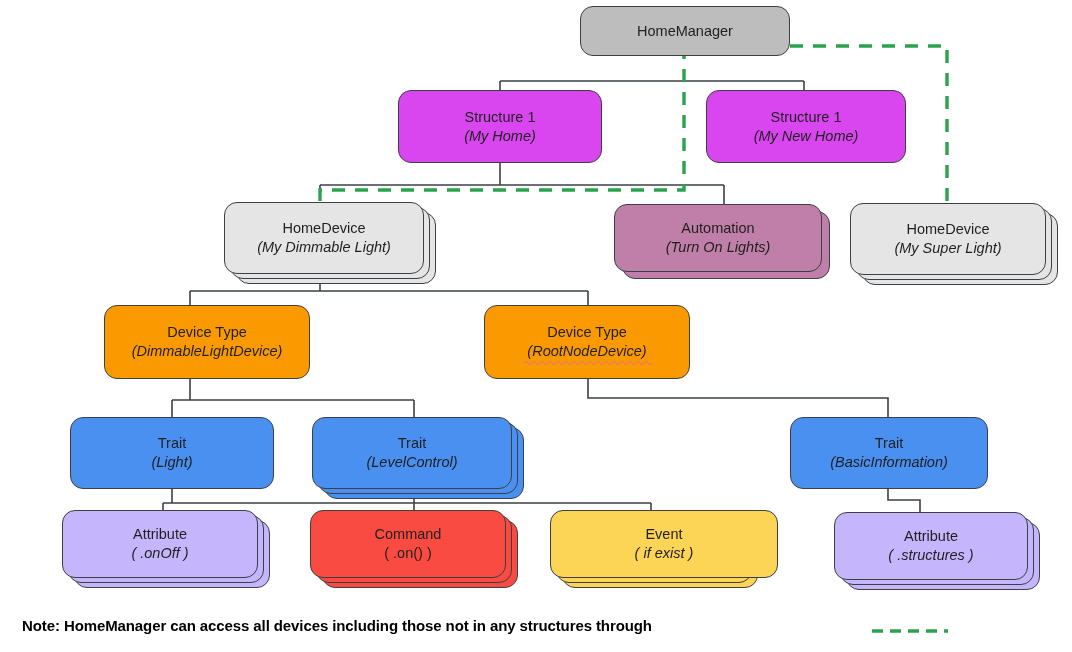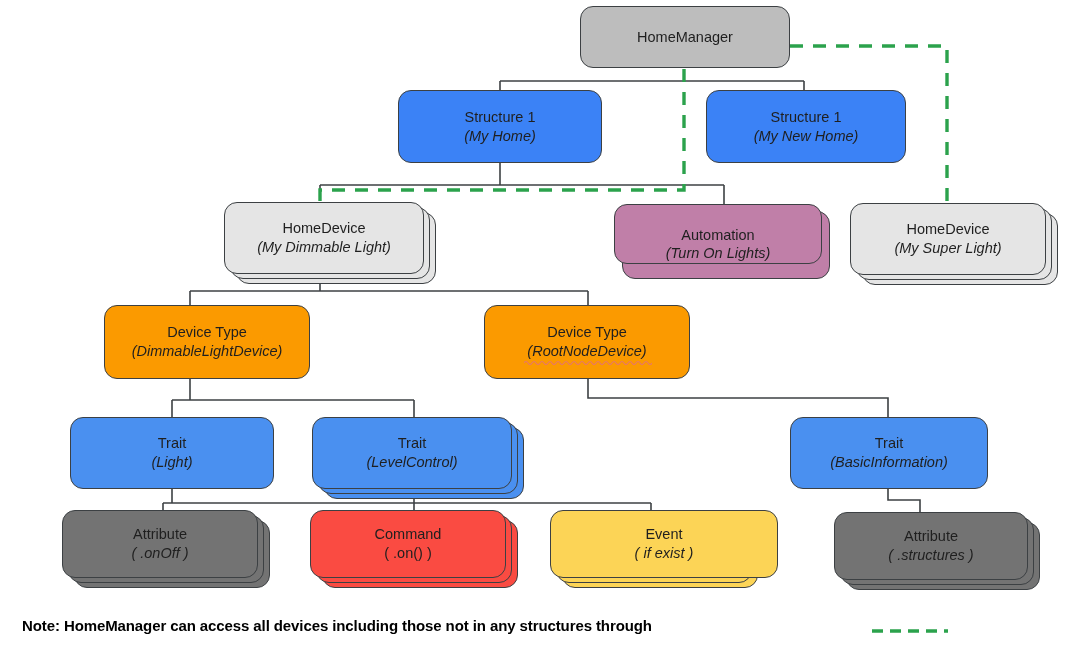--- a/index.html
+++ b/index.html
@@ -67,26 +67,26 @@
     border: 1.6px solid #3c4043;
     border-radius: 13px;
   }
 
   .node .line1 { display: block; font-style: normal; }
   .node .line2 { display: block; font-style: italic; }
   .node .line2.plain { font-style: normal; }
 
   
   .c-gray   { background: #bdbdbd; }
-  .c-blue-l { background: #3b82f6; }
+  .c-blue-l { background: #d946ef; }
   .c-cream  { background: #e5e5e5; }
   .c-mauve  { background: #c07fa8; }
   .c-orange { background: #fb9a00; }
   .c-blue   { background: #4a90f0; }
-  .c-green  { background: #737373; }
+  .c-green  { background: #c4b5fd; }
   .c-red    { background: #fa4b42; }
   .c-yellow { background: #fcd456; }
 
   
   #footer-note {
     position: absolute;
     left: 22px;
     top: 617px;
     z-index: 4;
     font-size: 15px;
@@ -149,21 +149,21 @@
 
     <path class="solid-line" d="M 414 489 L 414 510"></path>
 
     <path class="solid-line" d="M 888 489 L 888 500 L 920 500 L 920 512"></path>
 
     <path class="dashed-line" d="M 684 46 L 684 190 L 320 190 L 320 203"></path>
 
     <path class="dashed-line" d="M 790 46 L 947 46 L 947 203"></path>
   </svg>
 
-  <div class="node c-gray" style="left:580px; top:6px; width:210px; height:62px;">
+  <div class="node c-gray" style="left:580px; top:6px; width:210px; height:50px;">
     <span class="line1">HomeManager</span>
   </div>
 
   <div class="node c-blue-l" style="left:398px; top:90px; width:204px; height:73px;">
     <span class="line1">Structure 1</span>
     <span class="line2">(My Home)</span>
   </div>
 
   <div class="node c-blue-l" style="left:706px; top:90px; width:200px; height:73px;">
     <span class="line1">Structure 1</span>
@@ -171,21 +171,21 @@
   </div>
 
   <div class="stack c-cream" style="left:236px; top:212px; width:200px; height:72px;"></div>
   <div class="stack c-cream" style="left:230px; top:207px; width:200px; height:72px;"></div>
   <div class="node c-cream" style="left:224px; top:202px; width:200px; height:72px;">
     <span class="line1">HomeDevice</span>
     <span class="line2">(My Dimmable Light)</span>
   </div>
 
   <div class="stack c-mauve" style="left:622px; top:211px; width:208px; height:68px;"></div>
-  <div class="node c-mauve" style="left:614px; top:204px; width:208px; height:60px;justify-content:flex-end;">
+  <div class="node c-mauve" style="left:614px; top:204px; width:208px; height:68px;">
     <span class="line1">Automation</span>
     <span class="line2">(Turn On Lights)</span>
   </div>
 
   <div class="stack c-cream" style="left:862px; top:213px; width:196px; height:72px;"></div>
   <div class="stack c-cream" style="left:856px; top:208px; width:196px; height:72px;"></div>
   <div class="node c-cream" style="left:850px; top:203px; width:196px; height:72px;">
     <span class="line1">HomeDevice</span>
     <span class="line2">(My Super Light)</span>
   </div>

